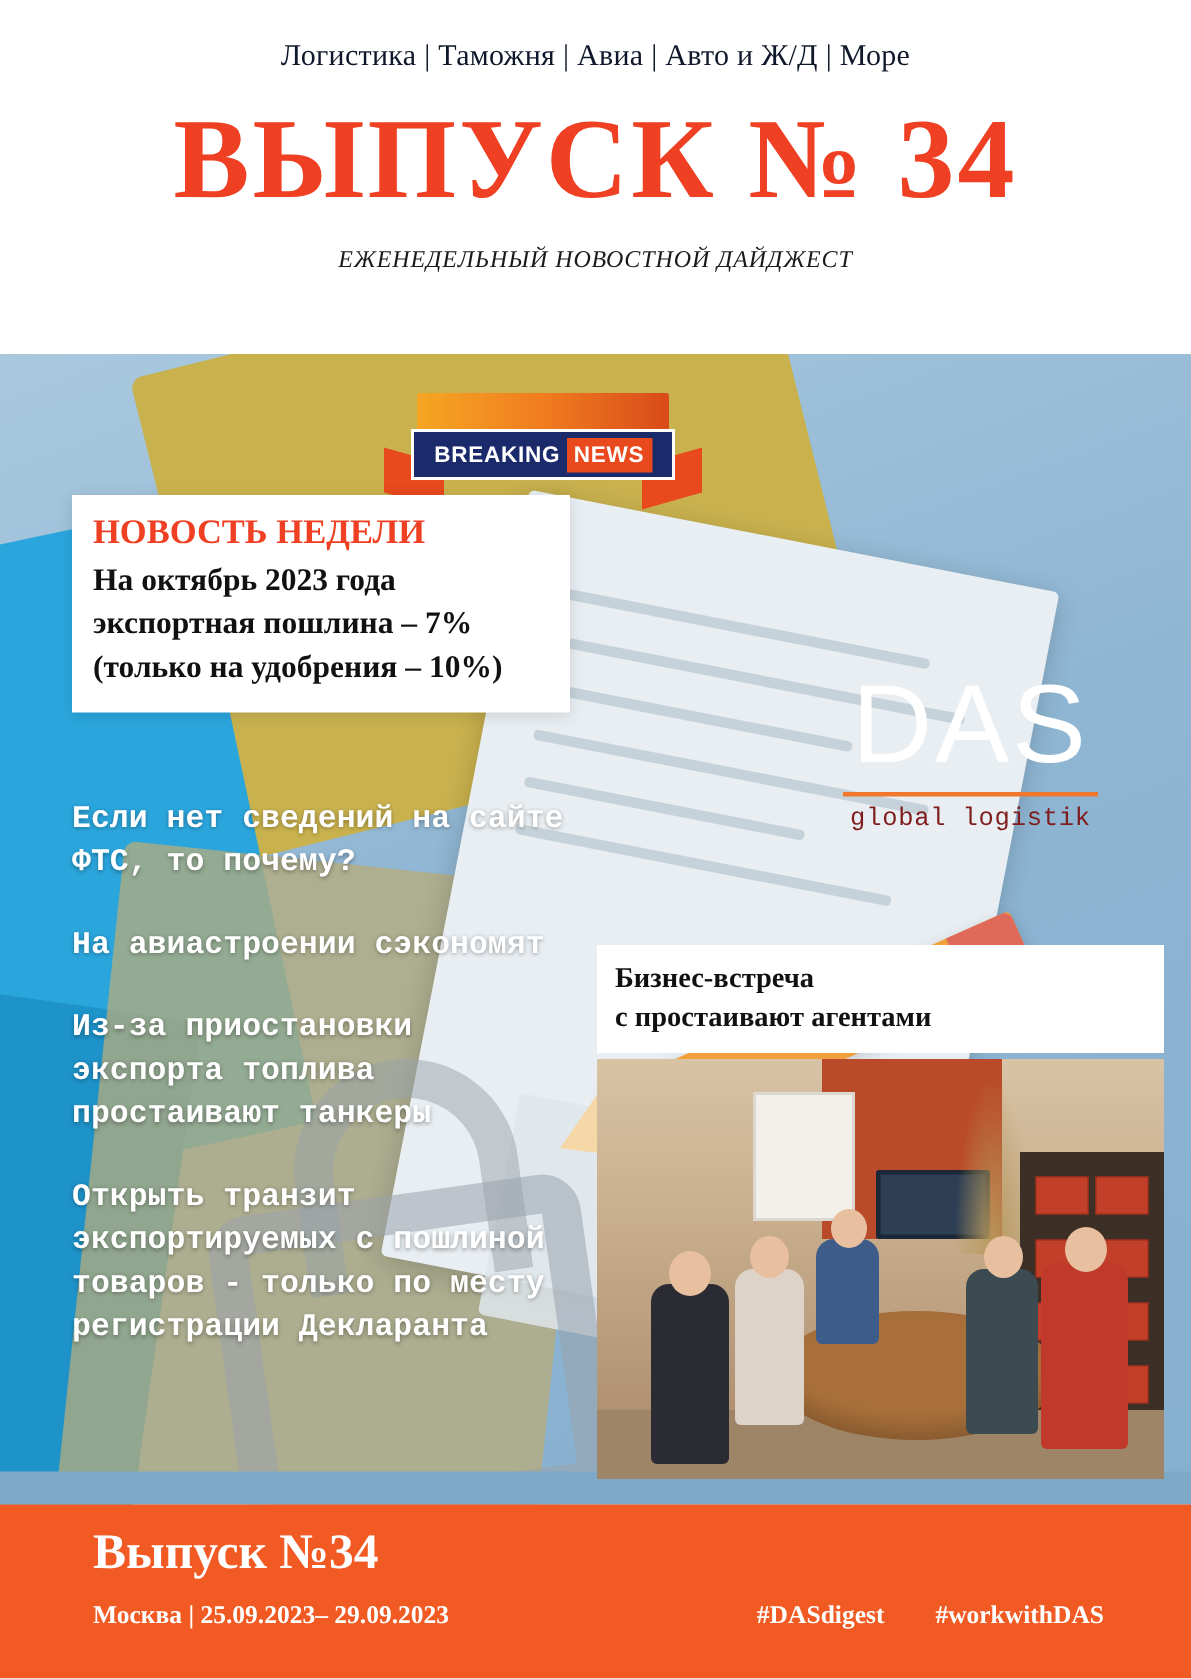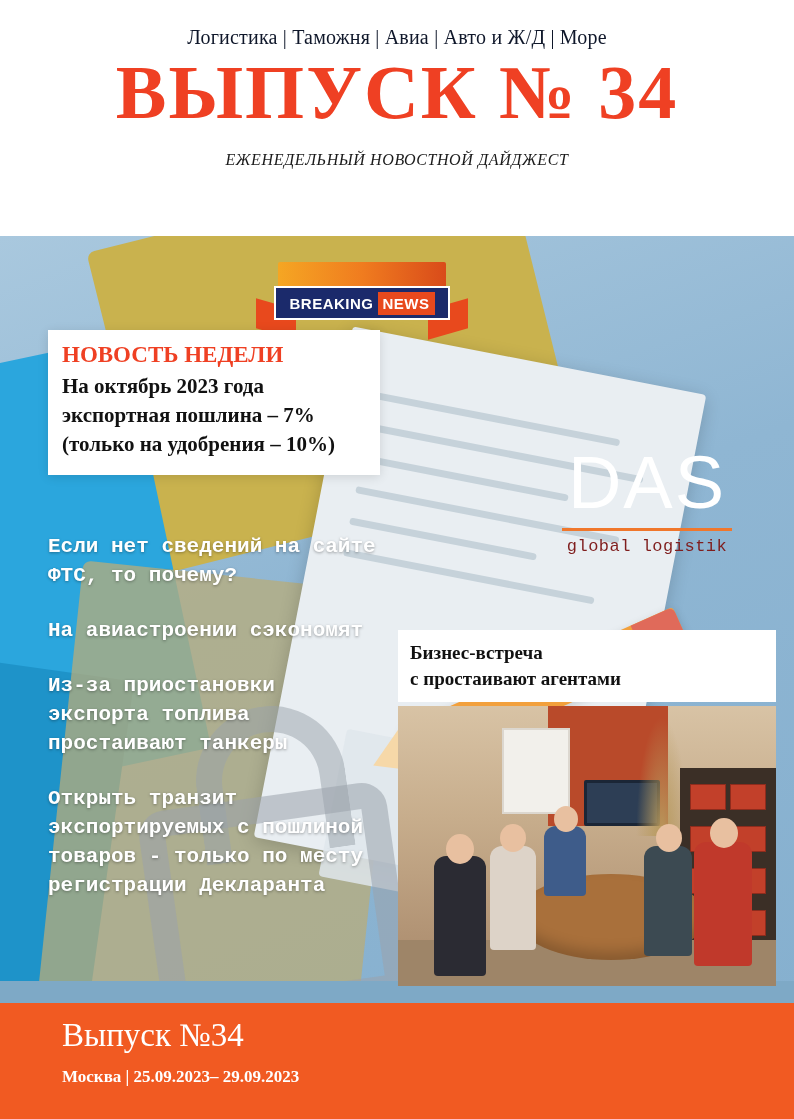--- a/index.html
+++ b/index.html
@@ -28,21 +28,21 @@
     text-align: center;
   }
   .header-nav {
     padding-top: 26px;
     font-family: "Liberation Serif", serif;
     font-size: 20px;
     color: #0f172a;
     letter-spacing: 0.2px;
   }
   .header-title {
-    margin-top: 0;
+    margin-top: 14px;
     font-family: "Liberation Serif", serif;
     font-weight: bold;
     font-size: 76px;
     line-height: 86px;
     color: #ef4023;
     letter-spacing: 2px;
   }
   .header-sub {
     margin-top: 16px;
     font-family: "Liberation Serif", serif;
@@ -357,21 +357,21 @@
     position: absolute;
     left: 0; top: 1003px;
     width: 794px; height: 116px;
     background: #f15a22;
     color: #ffffff;
   }
   .footer-title {
     position: absolute;
     left: 62px; top: 14px;
     font-family: "Liberation Serif", serif;
-    font-weight: normal;
+    font-weight: bold;
     font-size: 33px;
     color: #ffffff;
   }
   .footer-date {
     position: absolute;
     left: 62px; top: 64px;
     font-family: "Liberation Serif", serif;
     font-weight: bold;
     font-size: 17px;
     color: #ffffff;
@@ -485,15 +485,19 @@
       <div class="ph-head" style="left:258px; top:118px; width:26px; height:28px;"></div>
 
       <div class="ph-person" style="left:296px; top:136px; width:58px; height:124px; background:#c0392b;"></div>
       <div class="ph-head" style="left:312px; top:112px; width:28px; height:30px;"></div>
     </div>
   </div>
 
   <div class="footer">
     <div class="footer-title">Выпуск №34</div>
     <div class="footer-date">Москва | 25.09.2023– 29.09.2023</div>
+    <div class="footer-tags">
+      <span class="footer-tag">#DASdigest</span>
+      <span class="footer-tag">#workwithDAS</span>
+    </div>
   </div>
 
 </div>
 
 </body></html>

